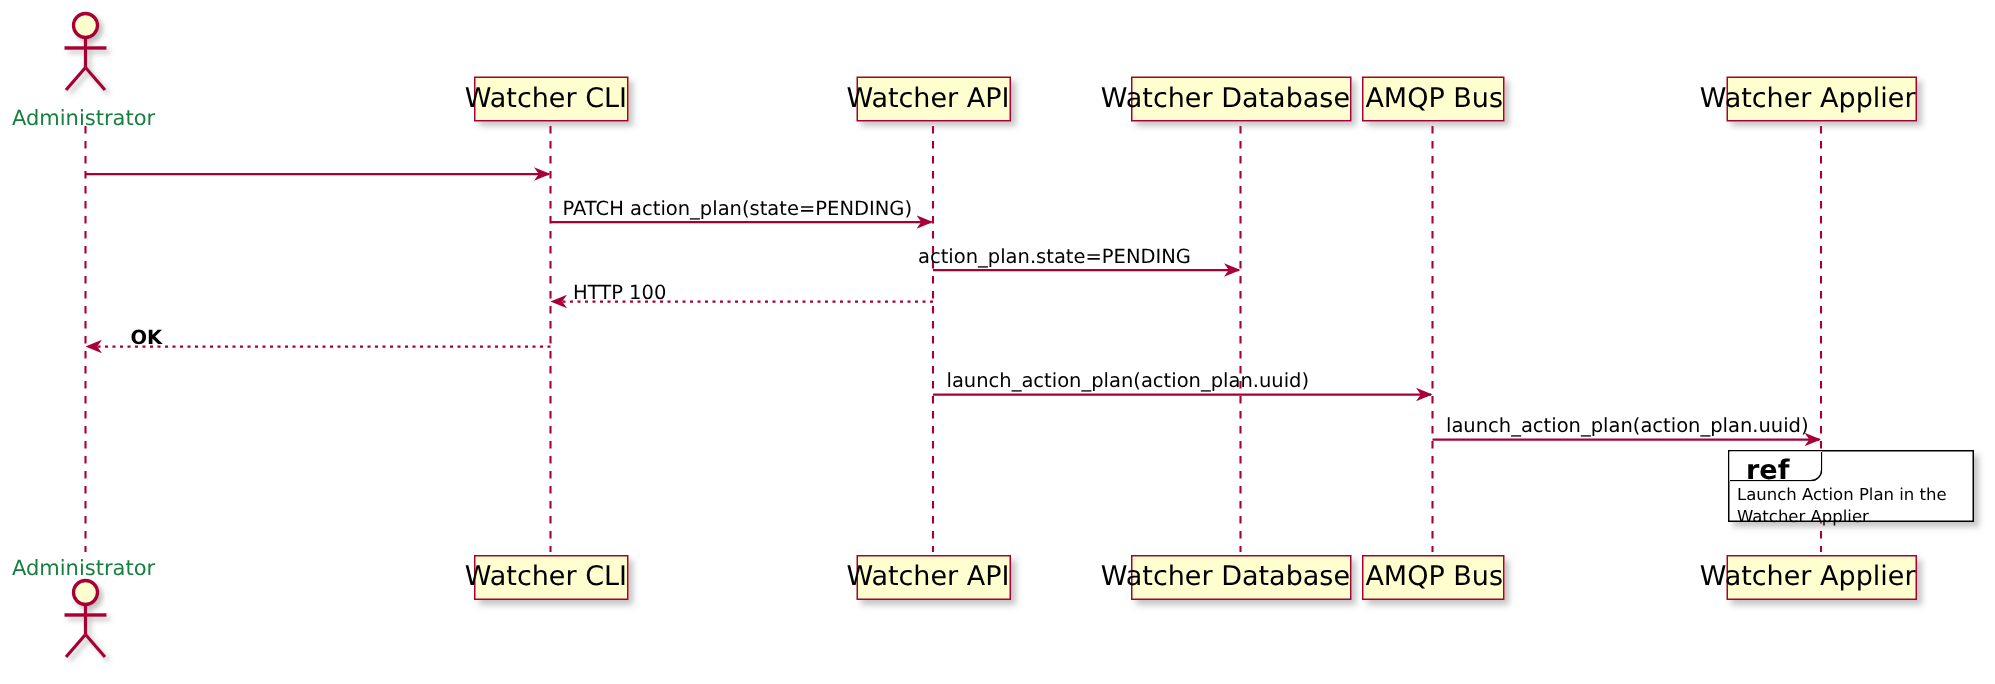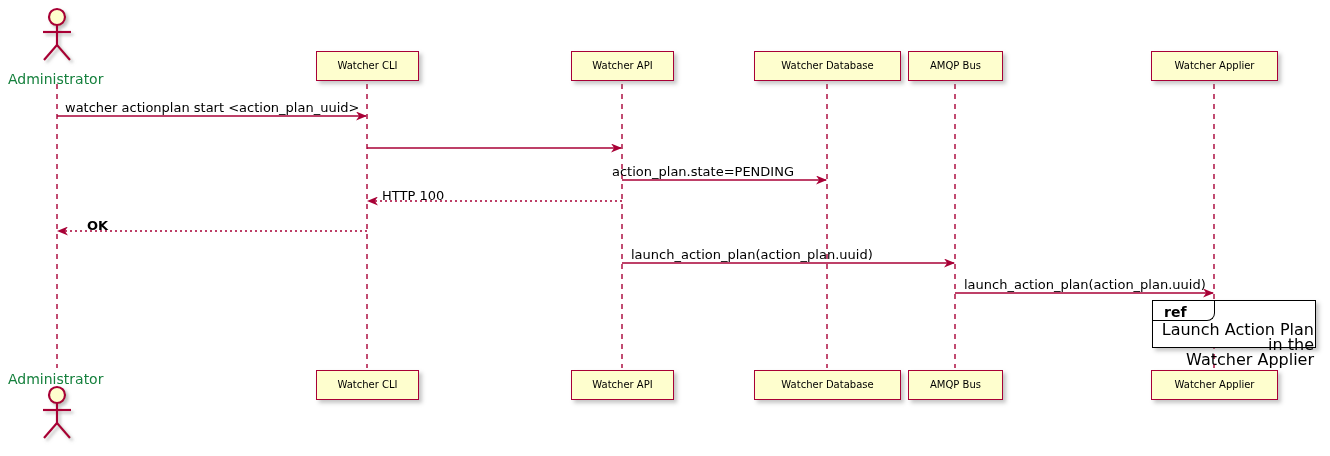--- a/index.html
+++ b/index.html
@@ -24,25 +24,25 @@
     width: 1330px;
     height: 456px;
   }
   
   .pbox {
     position: absolute;
     box-sizing: border-box;
     background: #FEFECE;
     border: 1.5px solid #A80036;
     color: #000000;
-    font-size: 10px;
+    font-size: 18px;
     line-height: 1;
     display: flex;
     align-items: center;
-    justify-content: center;
+    justify-content: flex-end;
     white-space: nowrap;
     box-shadow: 3px 3px 4px rgba(128,128,128,0.45);
   }
   
   .actor-label {
     position: absolute;
     font-size: 14px;
     color: #15803d;
     white-space: nowrap;
   }
@@ -67,32 +67,31 @@
     left: 0;
     top: 0;
     height: 20px;
     box-sizing: border-box;
     border-right: 1.5px solid #000000;
     border-bottom: 1.5px solid #000000;
     background: #FFFFFF;
   }
   .ref-tab-label {
     position: absolute;
-    font-size: 14px;
+    font-size: 18px;
     font-weight: bold;
     color: #000000;
     line-height: 1;
   }
   .ref-text {
     position: absolute;
-    font-size: 16px;
+    font-size: 11px;
     color: #000000;
     line-height: 15px;
     white-space: pre-line;
-    text-align: right;
   }
 </style>
 </head>
 <body>
 
 <div id="diagram">
 
   <svg class="layer" viewBox="0 0 1330 456">
     <defs>
       <marker id="arrowhead" markerWidth="11" markerHeight="9" refX="10" refY="4.5" orient="auto" markerUnits="userSpaceOnUse">
@@ -167,21 +166,21 @@
   <div class="pbox" style="left:908px; top:370px; width:95px; height:30px;">
     <span>AMQP Bus</span>
   </div>
   <div class="pbox" style="left:1151px; top:370px; width:127px; height:30px;">
     <span>Watcher Applier</span>
   </div>
 
   <div class="actor-label" style="left:8px; top:71px;">Administrator</div>
   <div class="actor-label" style="left:8px; top:371px;">Administrator</div>
 
-  <div class="msg" style="left:65px; top:101px;">watcher actionplan start &lt;action_plan_uuid&gt;</div>
+  <div class="msg" style="left:375px; top:133px;">PATCH action_plan(state=PENDING)</div>
   <div class="msg" style="left:612px; top:165px;">action_plan.state=PENDING</div>
   <div class="msg" style="left:382px; top:189px;">HTTP 100</div>
   <div class="msg" style="left:87px; top:219px;font-weight:bold;">OK</div>
   <div class="msg" style="left:631px; top:248px;">launch_action_plan(action_plan.uuid)</div>
   <div class="msg" style="left:964px; top:278px;">launch_action_plan(action_plan.uuid)</div>
 
   <div class="ref-box" style="left:1152px; top:300px; width:164px; height:48px;">
     <div class="ref-tab" style="width:62px; height:20px; border-radius:0 0 8px 0;"></div>
   </div>
   <div class="ref-tab-label" style="left:1164px; top:305px;">ref</div>

